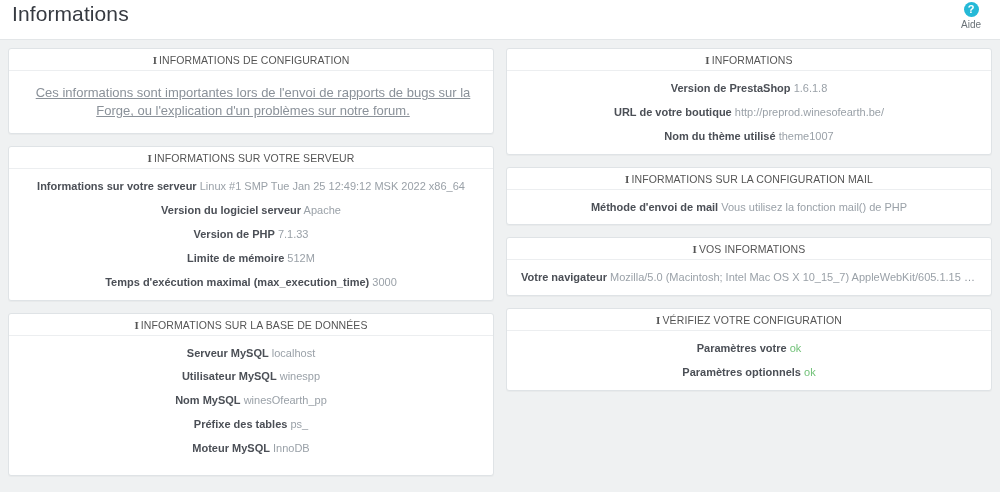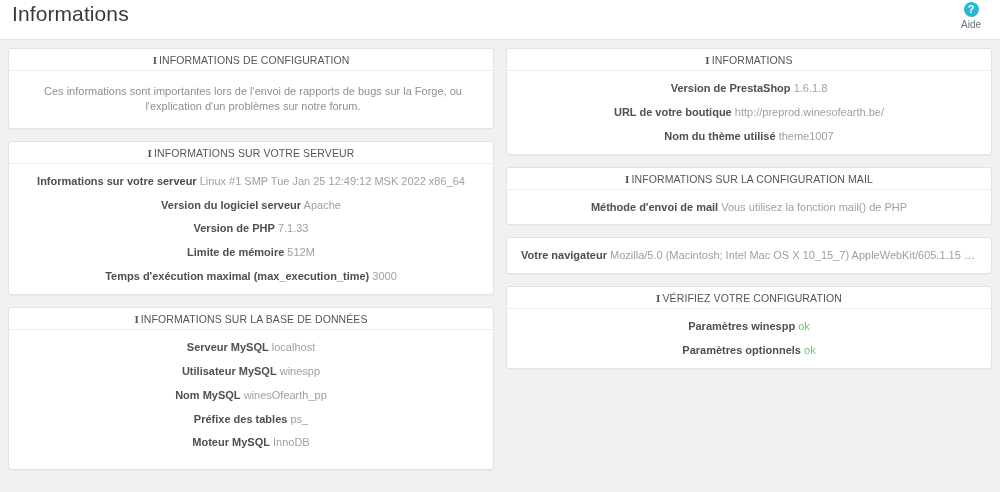--- a/index.html
+++ b/index.html
@@ -121,25 +121,26 @@
   }
   .info-line:last-child { margin-bottom: 0; }
   .info-line .k {
     font-weight: bold;
     color: #4b4f56;
   }
   .info-line .v { color: #9aa1a8; }
   .info-line .v.ok { color: #72c279; }
 
   .desc {
-    font-size: 11px;
+    font-size: 13px;
     color: #8a9199;
     line-height: 1.4;
     margin: 0;
     padding: 3px 0 3px 4px;
+    text-decoration: underline;
   }
 </style>
 </head>
 <body>
 
 <div class="page-header">
   <div class="page-title">Informations</div>
   <div class="help-block">
     <span class="help-icon">?</span>
     <span class="help-label">Aide</span>
@@ -251,35 +252,38 @@
         </div>
         <div class="panel-body">
           <div class="info-line">
             <span class="k">Méthode d'envoi de mail</span>
             <span class="v">Vous utilisez la fonction mail() de PHP</span>
           </div>
         </div>
       </div>
 
       <div class="panel">
+        <div class="panel-heading">
+          <i class="i-icon">i</i><span>VOS INFORMATIONS</span>
+        </div>
         <div class="panel-body">
           <div class="info-line">
             <span class="k">Votre navigateur</span>
             <span class="v">Mozilla/5.0 (Macintosh; Intel Mac OS X 10_15_7) AppleWebKit/605.1.15 (KHTML, like Gecko) Version/16.4 Safari/605.1.15</span>
           </div>
         </div>
       </div>
 
       <div class="panel">
         <div class="panel-heading">
           <i class="i-icon">i</i><span>VÉRIFIEZ VOTRE CONFIGURATION</span>
         </div>
         <div class="panel-body">
           <div class="info-line">
-            <span class="k">Paramètres winespp</span>
+            <span class="k">Paramètres votre</span>
             <span class="v ok">ok</span>
           </div>
           <div class="info-line">
             <span class="k">Paramètres optionnels</span>
             <span class="v ok">ok</span>
           </div>
         </div>
       </div>
 
     </div>

